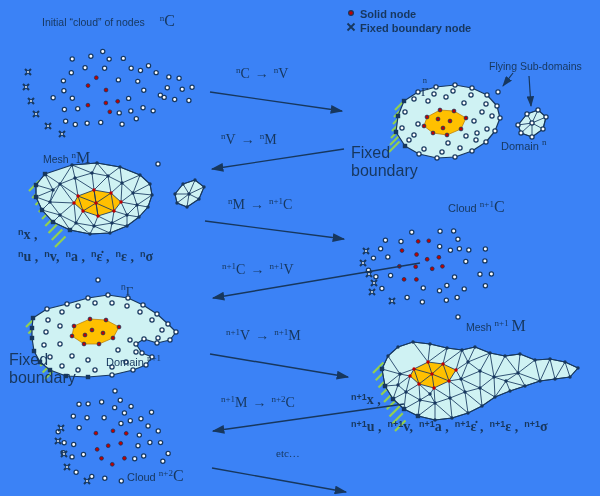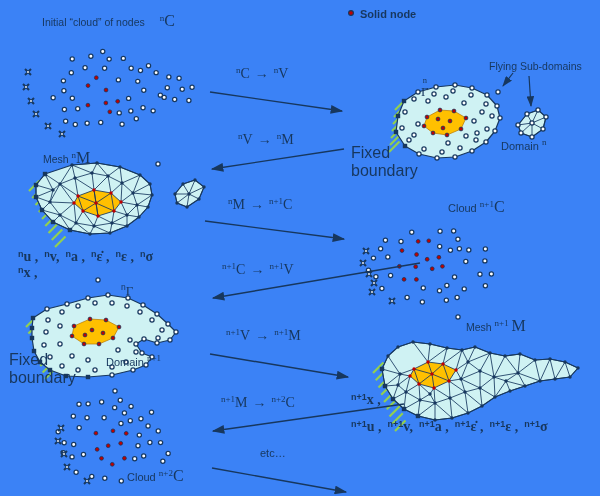--- a/index.html
+++ b/index.html
@@ -771,20 +771,28 @@
 
   <div class="legend">
     <div class="lg-row">
       <span class="lg-mk">
           <svg width="10" height="10">
             <circle cx="5" cy="5" r="2.4" fill="#C00000" stroke="#17375E" stroke-width="1.2"></circle>
           </svg>
         </span>
       <span>Solid node</span>
     </div>
+    <div class="lg-row">
+      <span class="lg-mk">
+          <svg width="10" height="10">
+            <path d="M1.5,1.5L8.5,8.5M1.5,8.5L8.5,1.5" stroke="#17375E" stroke-width="1.8"></path>
+          </svg>
+        </span>
+      <span>Fixed boundary node</span>
+    </div>
   </div>
 
   <div class="lbl f10" style="left:489px;top:61px;">
     <span>Flying Sub-domains</span>
   </div>
 
   <div class="lbl serif stack" style="left:421px;top:76px;font-size:13px;">
     <span class="top">n</span>
     <span>Γ</span>
   </div>
@@ -795,45 +803,45 @@
   </div>
 
   <div class="lbl f11" style="left:501px;top:140px;">
     <span>Domain</span>
     <span class="sup">n</span>
   </div>
 
   <div class="lbl step" style="left:236px;top:66px;">
     <span class="sup">n</span><span>C</span><span class="arr">→</span><span class="sup">n</span><span>V</span>
   </div>
-  <div class="lbl step" style="left:238px;top:132px;text-align:center;">
+  <div class="lbl step" style="left:221px;top:132px;text-align:center;">
     <span class="sup">n</span><span>V</span><span class="arr">→</span><span class="sup">n</span><span>M</span>
   </div>
   <div class="lbl step" style="left:228px;top:197px;">
     <span class="sup">n</span><span>M</span><span class="arr">→</span><span class="sup">n+1</span><span>C</span>
   </div>
   <div class="lbl step" style="left:222px;top:262px;">
     <span class="sup">n+1</span><span>C</span><span class="arr">→</span><span class="sup">n+1</span><span>V</span>
   </div>
   <div class="lbl step" style="left:226px;top:328px;">
     <span class="sup">n+1</span><span>V</span><span class="arr">→</span><span class="sup">n+1</span><span>M</span>
   </div>
   <div class="lbl step" style="left:221px;top:395px;">
     <span class="sup">n+1</span><span>M</span><span class="arr">→</span><span class="sup">n+2</span><span>C</span>
   </div>
-  <div class="lbl f11" style="left:260px;top:447px;">
+  <div class="lbl f11" style="left:276px;top:447px;font-family:Liberation Serif, serif;">
     <span>etc…</span>
   </div>
 
   <div class="lbl f10" style="left:43px;top:150px;">
     <span>Mesh</span>
     <span class="sup">n</span><span class="sym">M</span>
   </div>
 
-  <div class="lbl vars" style="left:18px;top:227px;margin-top:38px;">
+  <div class="lbl vars" style="left:18px;top:227px;">
     <span class="sup">n</span><span>x</span><span> ,</span>
   </div>
   <div class="lbl vars" style="left:18px;top:249px;">
     <span class="vi"><span class="sup">n</span><span>u</span><span> ,</span></span><span class="vi"><span class="sup">n</span><span>v</span><span>,</span></span><span class="vi"><span class="sup">n</span><span>a</span><span> ,</span></span><span class="vi"><span class="sup">n</span><span>ε̇</span><span> ,</span></span><span class="vi"><span class="sup">n</span><span>ε</span><span> ,</span></span><span class="vi"><span class="sup">n</span><span>σ</span><span></span></span>
   </div>
 
   <div class="lbl f11" style="left:448px;top:199px;">
     <span>Cloud</span>
     <span class="sup">n+1</span><span class="sym">C</span>
   </div>

